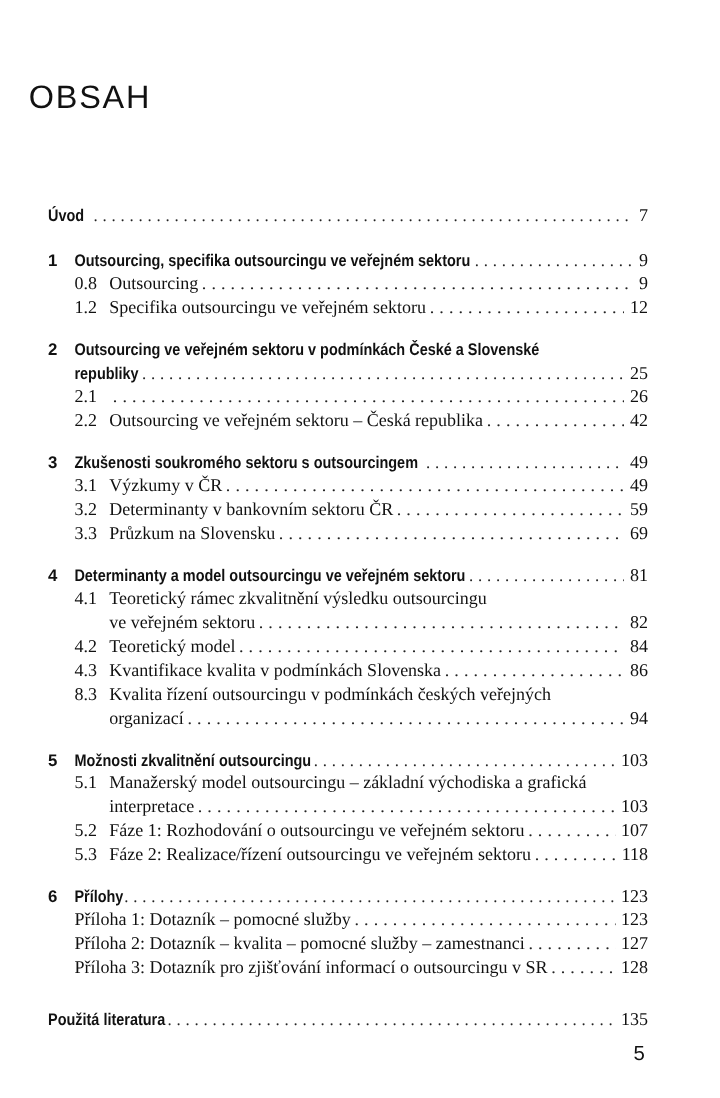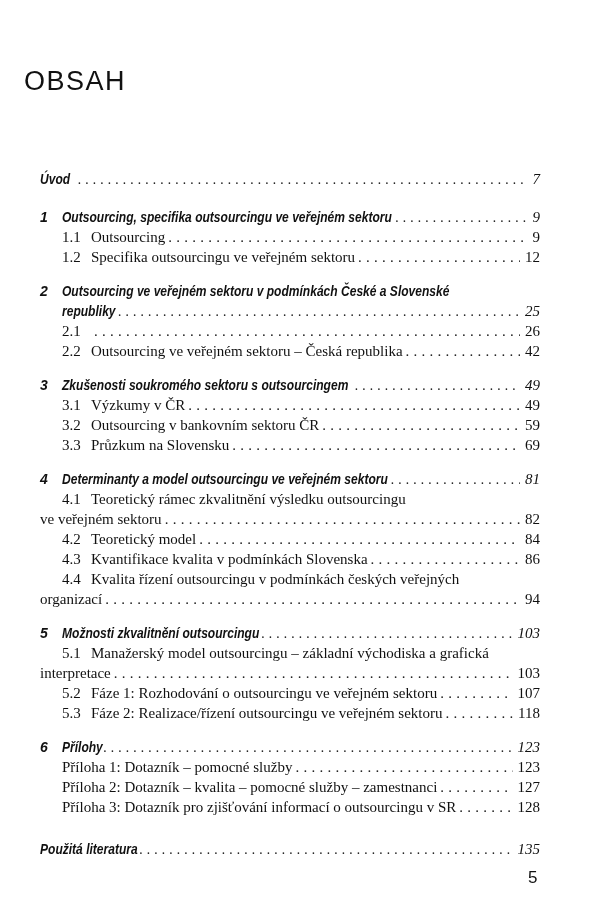--- a/index.html
+++ b/index.html
@@ -10,26 +10,26 @@
     .title {
       position: absolute; left: 24px; top: 66px;
       font-family: "Liberation Sans", sans-serif; font-size: 27px; letter-spacing: 1.5px;
       font-weight: normal; color: #111;
     }
     .toc { position: absolute; left: 40px; width: 500px; top: 169px; }
     .row {
       display: flex; align-items: baseline; height: 20px; line-height: 20px;
       font-family: "Liberation Serif", serif; font-size: 15px; white-space: nowrap;
     }
-    .row.head { font-family: "Liberation Sans", sans-serif; font-weight: bold; font-size: 14px; transform-origin: left; font-style: italic; }
+    .row.head { font-family: "Liberation Sans", sans-serif; font-weight: bold; font-size: 14px; transform-origin: left; }
     .row .pg { font-family: "Liberation Serif", serif; font-weight: normal; font-size: 15px; text-align: right; padding-left: 2px; }
     .num { width: 22px; flex: none; font-family: "Liberation Sans", sans-serif; font-weight: bold; font-size: 14px; }
     .snum { width: 29px; flex: none; }
     .indent1 { margin-left: 22px; }
-    .indent2 { }
+    .indent2 { margin-left: 51px; }
     .txt { flex: none; }
     .cond { display: inline-block; transform: scaleX(0.86); transform-origin: left; }
     .dots {
       flex: 1 1 auto; overflow: hidden; margin: 0 3px; height: 20px;
       font-family: "Liberation Serif", serif; font-weight: normal; letter-spacing: 3.3px; color: #222;
     }
     .dots::after { content: ". . . . . . . . . . . . . . . . . . . . . . . . . . . . . . . . . . . . . . . . . . . . . . . . . . . . . . . . . . . . . . . . . . . . . . . . . . . . . . . . . . . ."; letter-spacing: 0; word-spacing: 0.5px; }
     .gap { height: 14px; }
     .pagenum {
       position: absolute; left: 528px; top: 868px;
@@ -50,21 +50,21 @@
   </div>
   <div class="gap" style="height:18px"></div>
 
   <div class="row head">
     <span class="num">1</span>
     <span class="txt cond">Outsourcing, specifika outsourcingu ve veřejném sektoru</span>
     <span class="dots" style="margin-left:-50px"></span>
     <span class="pg">9</span>
   </div>
   <div class="row indent1">
-    <span class="snum">1.1</span>
+    <span class="snum">0.8</span>
     <span class="txt">Outsourcing</span>
     <span class="dots"></span>
     <span class="pg">9</span>
   </div>
   <div class="row indent1">
     <span class="snum">1.2</span>
     <span class="txt">Specifika outsourcingu ve veřejném sektoru</span>
     <span class="dots"></span>
     <span class="pg">12</span>
   </div>
@@ -99,21 +99,21 @@
     <span class="pg">49</span>
   </div>
   <div class="row indent1">
     <span class="snum">3.1</span>
     <span class="txt">Výzkumy v ČR</span>
     <span class="dots"></span>
     <span class="pg">49</span>
   </div>
   <div class="row indent1">
     <span class="snum">3.2</span>
-    <span class="txt">Outsourcing v bankovním sektoru ČR</span>
+    <span class="txt">Determinanty v bankovním sektoru ČR</span>
     <span class="dots"></span>
     <span class="pg">59</span>
   </div>
   <div class="row indent1">
     <span class="snum">3.3</span>
     <span class="txt">Průzkum na Slovensku</span>
     <span class="dots"></span>
     <span class="pg">69</span>
   </div>
   <div class="gap"></div>
@@ -139,21 +139,21 @@
     <span class="dots"></span>
     <span class="pg">84</span>
   </div>
   <div class="row indent1">
     <span class="snum">4.3</span>
     <span class="txt">Kvantifikace kvalita v podmínkách Slovenska</span>
     <span class="dots"></span>
     <span class="pg">86</span>
   </div>
   <div class="row indent1">
-    <span class="snum">4.4</span>
+    <span class="snum">8.3</span>
     <span class="txt">Kvalita řízení outsourcingu v podmínkách českých veřejných</span>
   </div>
   <div class="row indent2">
     <span class="txt">organizací</span>
     <span class="dots"></span>
     <span class="pg">94</span>
   </div>
   <div class="gap"></div>
 
   <div class="row head">

